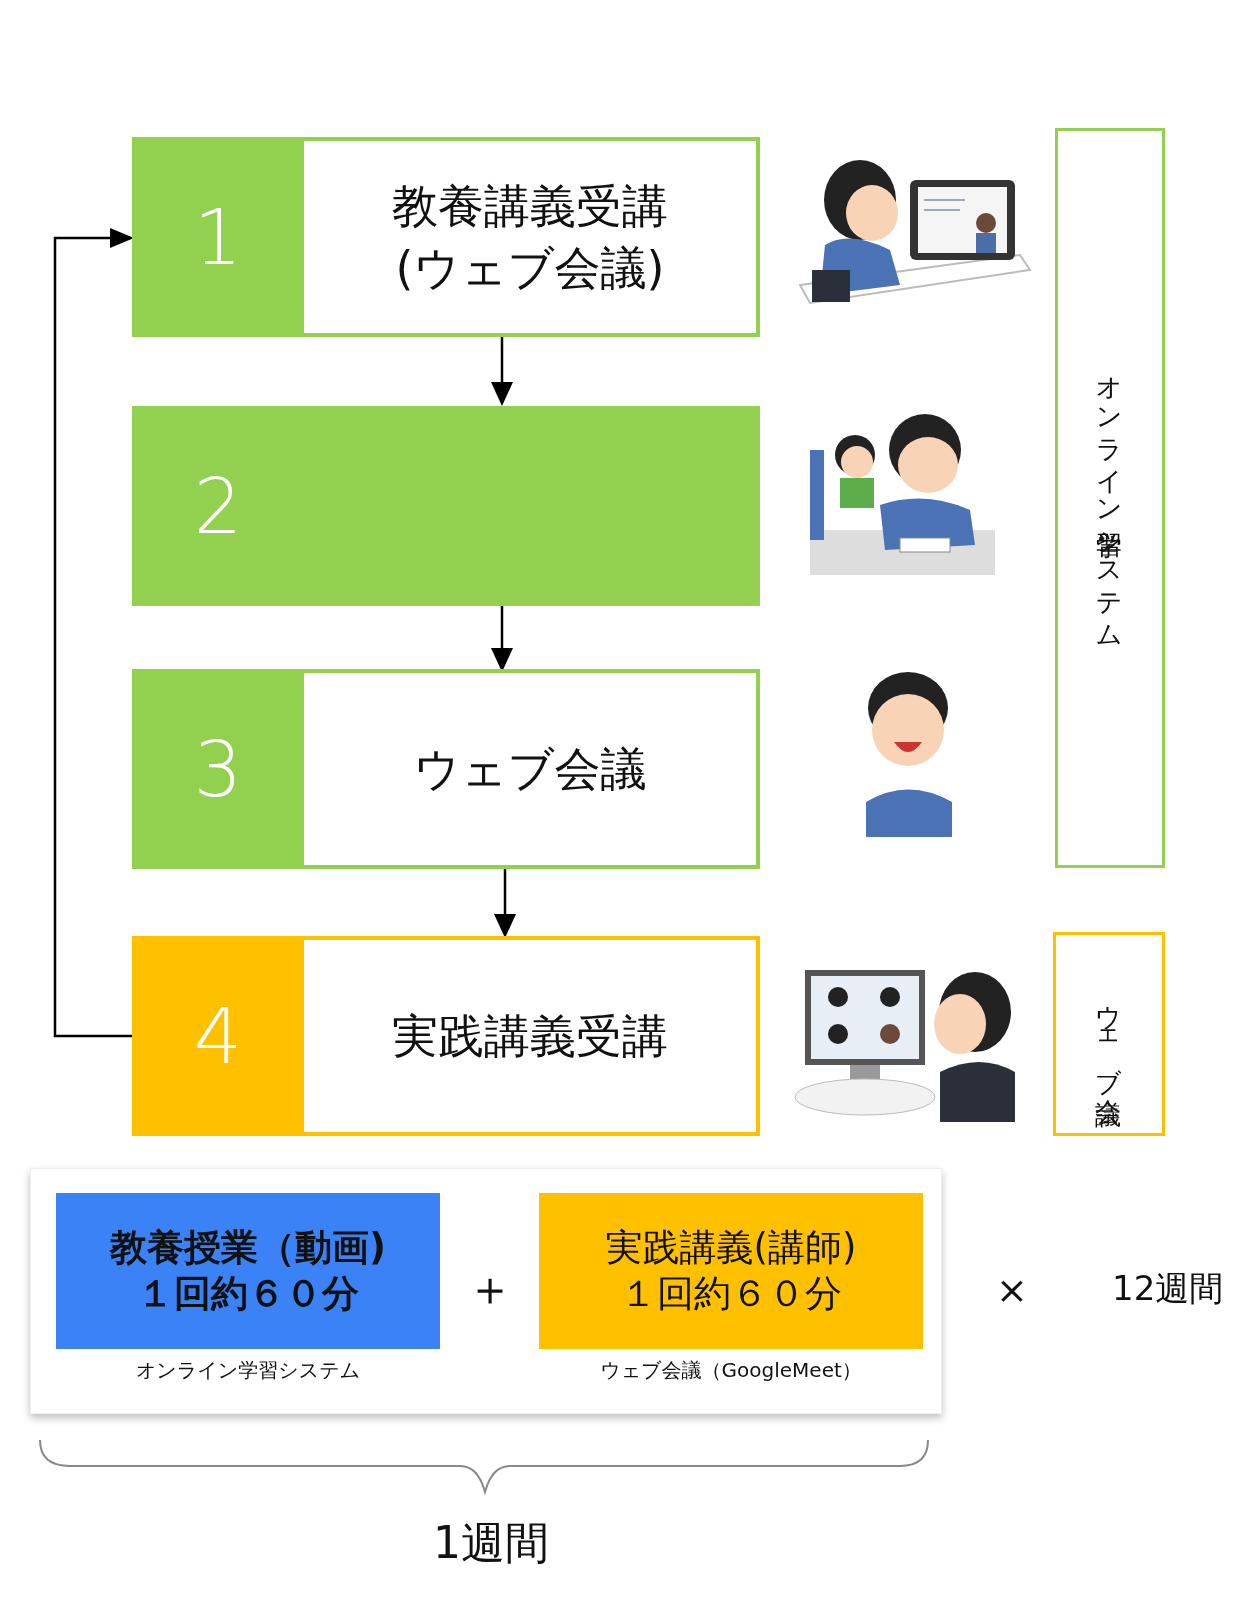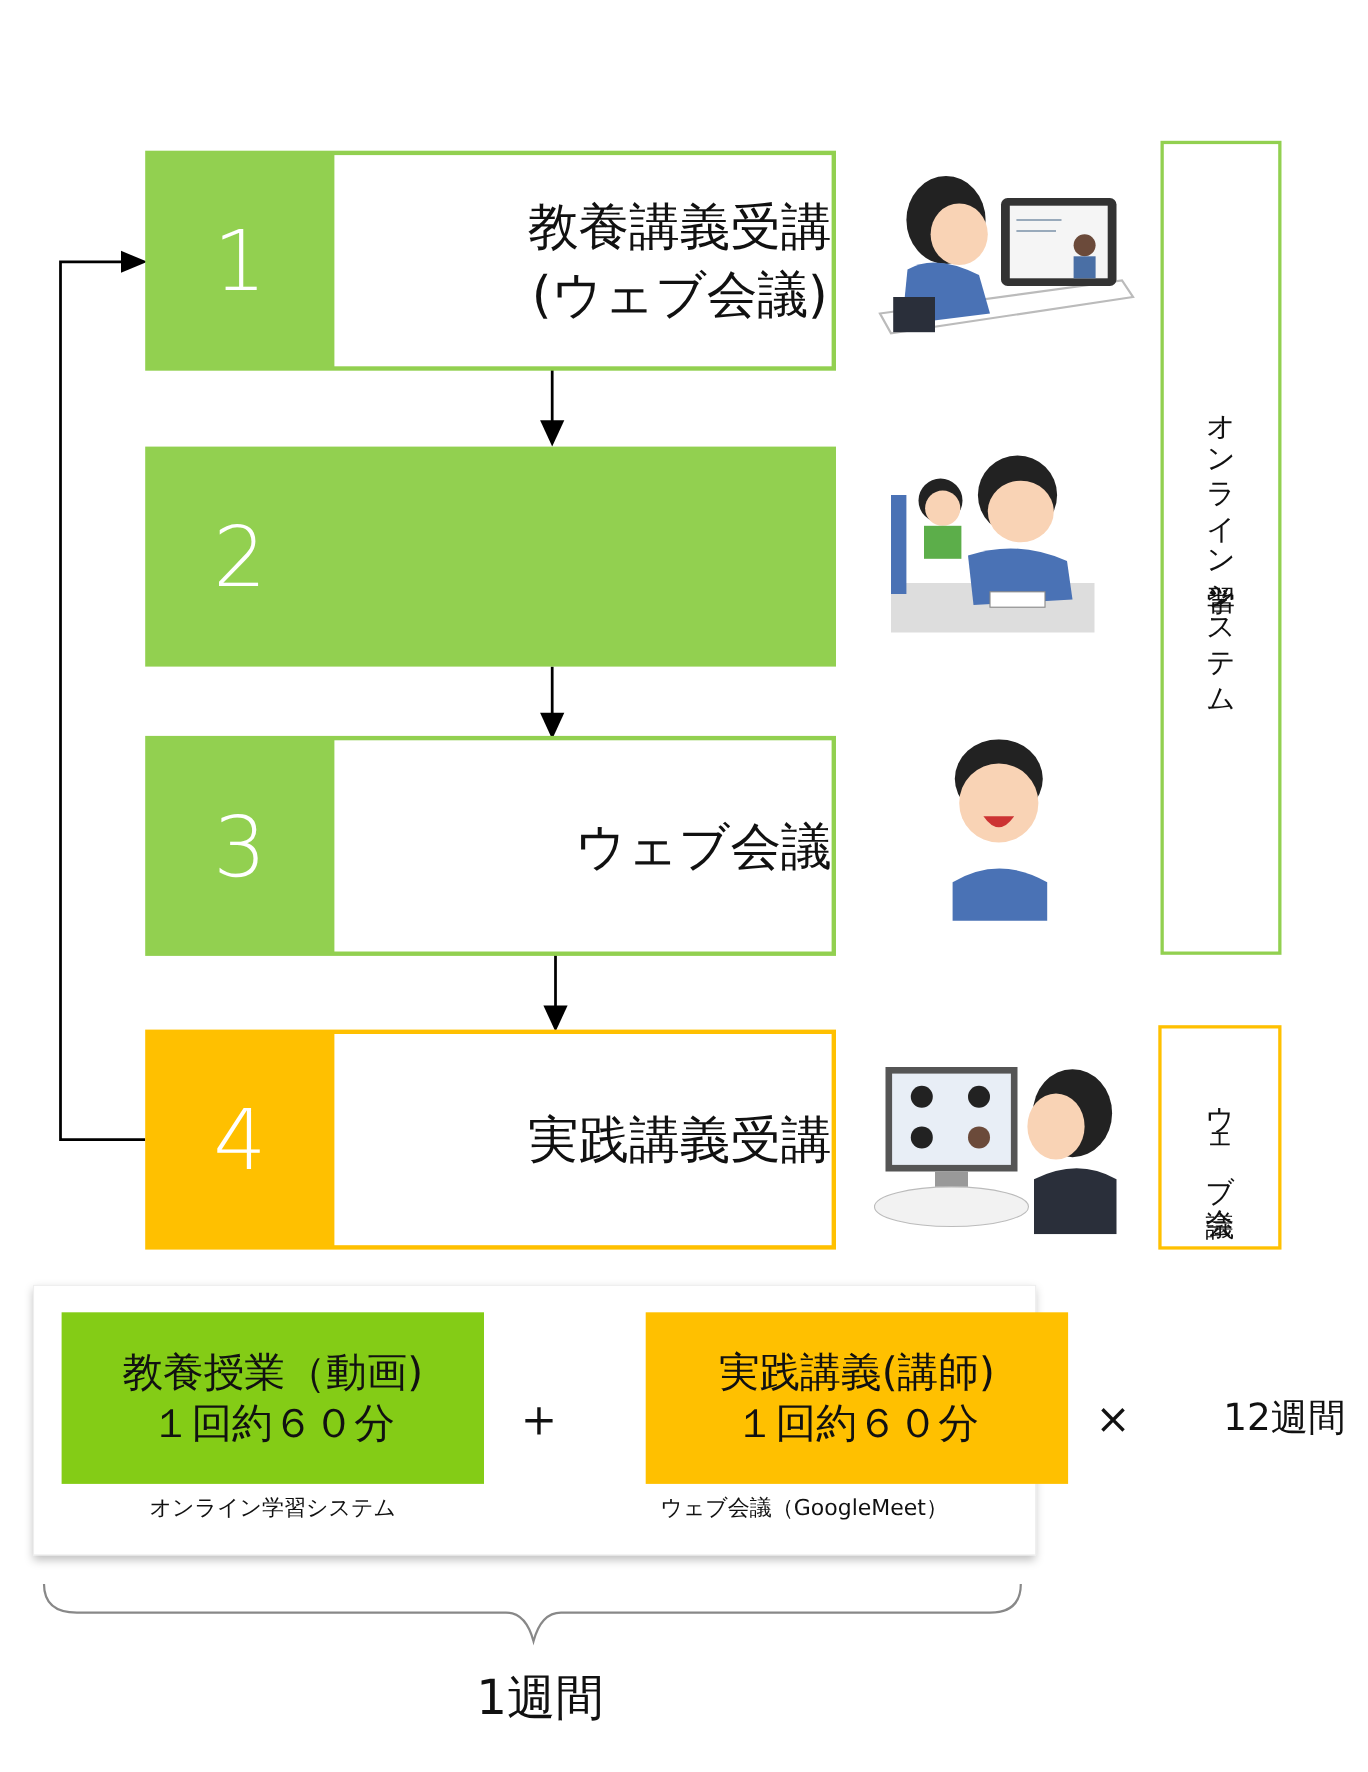--- a/index.html
+++ b/index.html
@@ -1,21 +1,21 @@
 <!DOCTYPE html>
 <html><head>
 <meta charset="utf-8">
 <style>
   html, body { margin:0; padding:0; background:#ffffff; }
   body { width:1244px; height:1611px; position:relative; overflow:hidden;
          font-family: "DejaVu Sans", "Liberation Sans", sans-serif; color:#111; }
   .step { position:absolute; left:132px; width:628px; height:200px; box-sizing:border-box; display:flex; }
   .step .num { width:172px; height:100%; display:flex; align-items:center; justify-content:center;
                color:#fff; font-size:76px; font-family:"DejaVu Sans", sans-serif; font-weight:300; }
-  .step .label { flex:1; background:#fff; display:flex; align-items:center; justify-content:flex-end;
+  .step .label { flex:1; background:#fff; display:flex; align-items:center; justify-content:center;
                  text-align:center; font-size:46px; line-height:62px; margin:4px 4px 4px 0; }
   .green { background:#92d050; }
   .yellow { background:#ffc000; }
   .side { position:absolute; box-sizing:border-box; background:#fff; display:flex;
           align-items:center; justify-content:center; }
   .side span { writing-mode:vertical-rl; font-size:26px; letter-spacing:1px; }
   .illus { position:absolute; }
   .summary { position:absolute; left:30px; top:1168px; width:910px; height:244px; background:#fff;
              box-shadow: 0 4px 8px rgba(0,0,0,0.25); border:1px solid #eee; }
   .sbox { position:absolute; top:24px; width:384px; height:156px; display:flex; flex-direction:column;
@@ -122,29 +122,29 @@
   <circle cx="48" cy="72" r="10" fill="#222"></circle>
     <circle cx="100" cy="72" r="10" fill="#6b4a3a"></circle>
   <rect x="60" y="103" width="30" height="14" fill="#999"></rect>
   <ellipse cx="75" cy="135" rx="70" ry="18" fill="#f2f2f2" stroke="#bbb"></ellipse>
   <ellipse cx="185" cy="50" rx="36" ry="40" fill="#222"></ellipse>
   <ellipse cx="170" cy="62" rx="26" ry="30" fill="#f9d3b5"></ellipse>
   <path d="M150,110 Q190,90 225,110 L225,160 L150,160 Z" fill="#2a2f3a"></path>
 </svg>
 
 <div class="summary">
-  <div class="sbox" style="left:25px;background:#84cc16;">
+  <div class="sbox" style="left:25px;background:#3b82f6;font-weight:bold;">
     <div>教養授業（動画)</div>
     <div>１回約６０分</div>
   </div>
   <div class="scap" style="left:25px;">オンライン学習システム</div>
 
   <div class="plus">＋</div>
 
-  <div class="sbox" style="left:508px;background:#ffc000;margin-left:48px;">
+  <div class="sbox" style="left:508px;background:#ffc000;">
     <div>実践講義(講師)</div>
     <div>１回約６０分</div>
   </div>
   <div class="scap" style="left:508px;">ウェブ会議（GoogleMeet）</div>
 </div>
 
 <div class="times">×</div>
 <div class="weeks12">12週間</div>
 <div class="week1">1週間</div>
 

